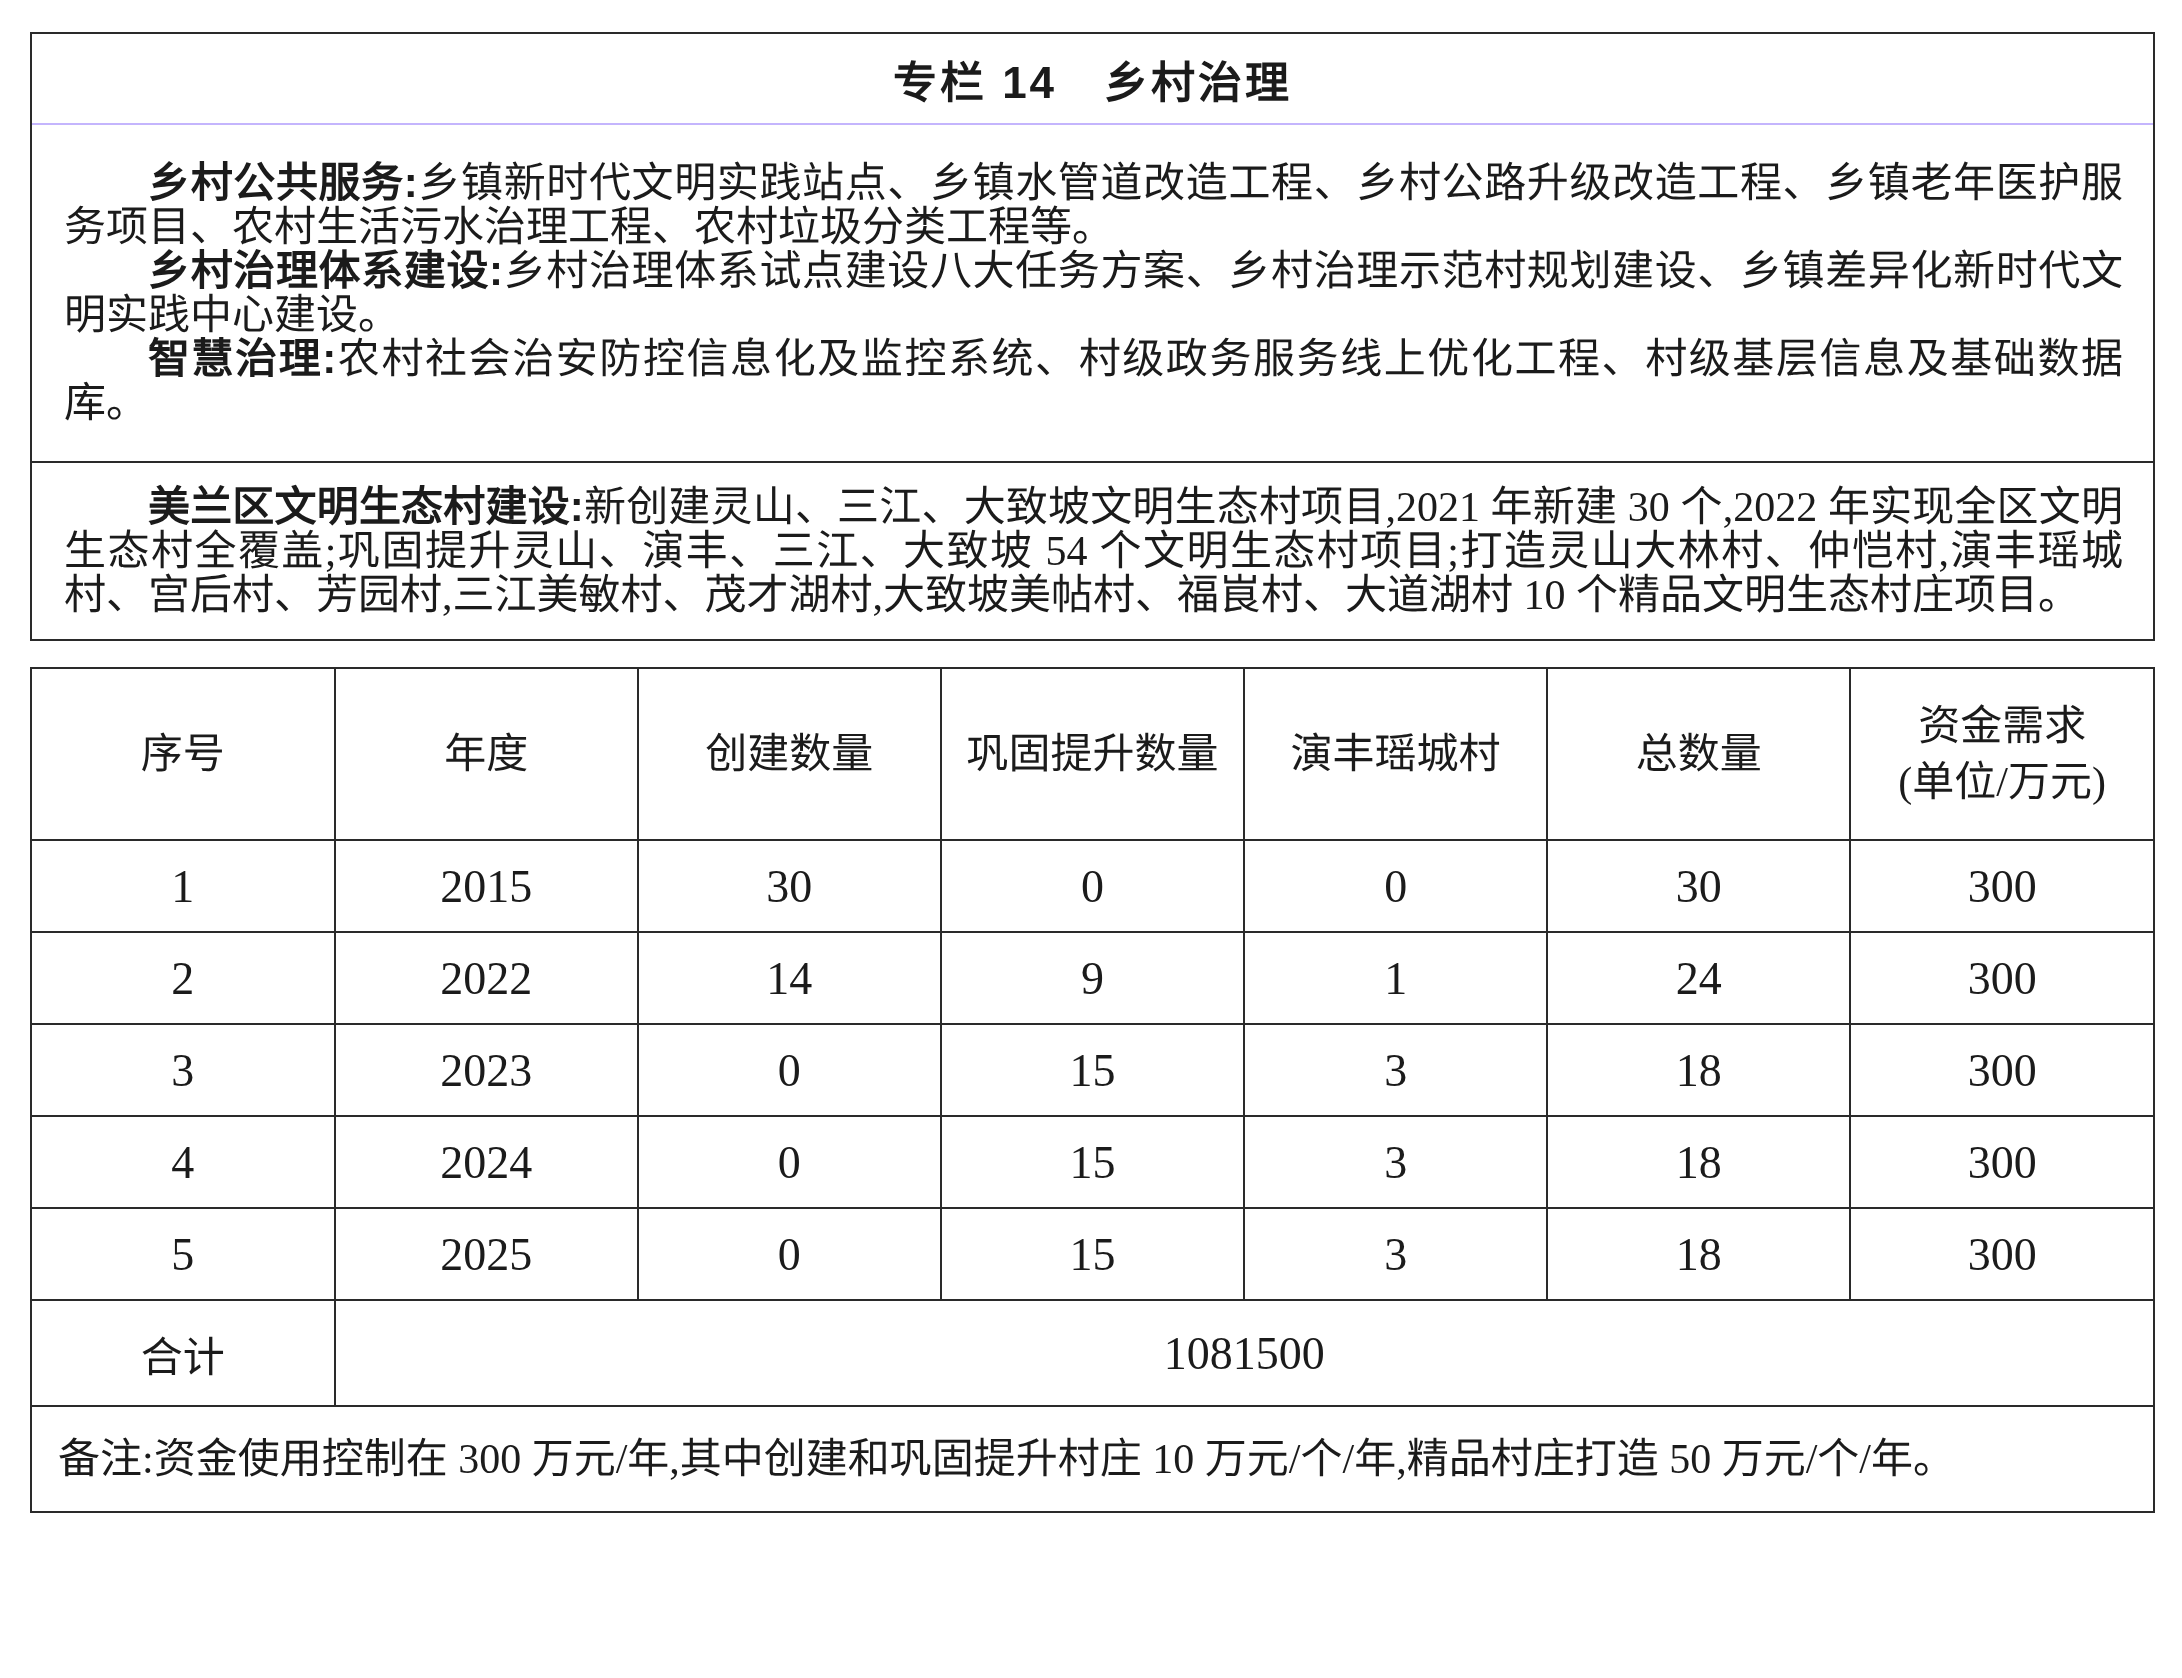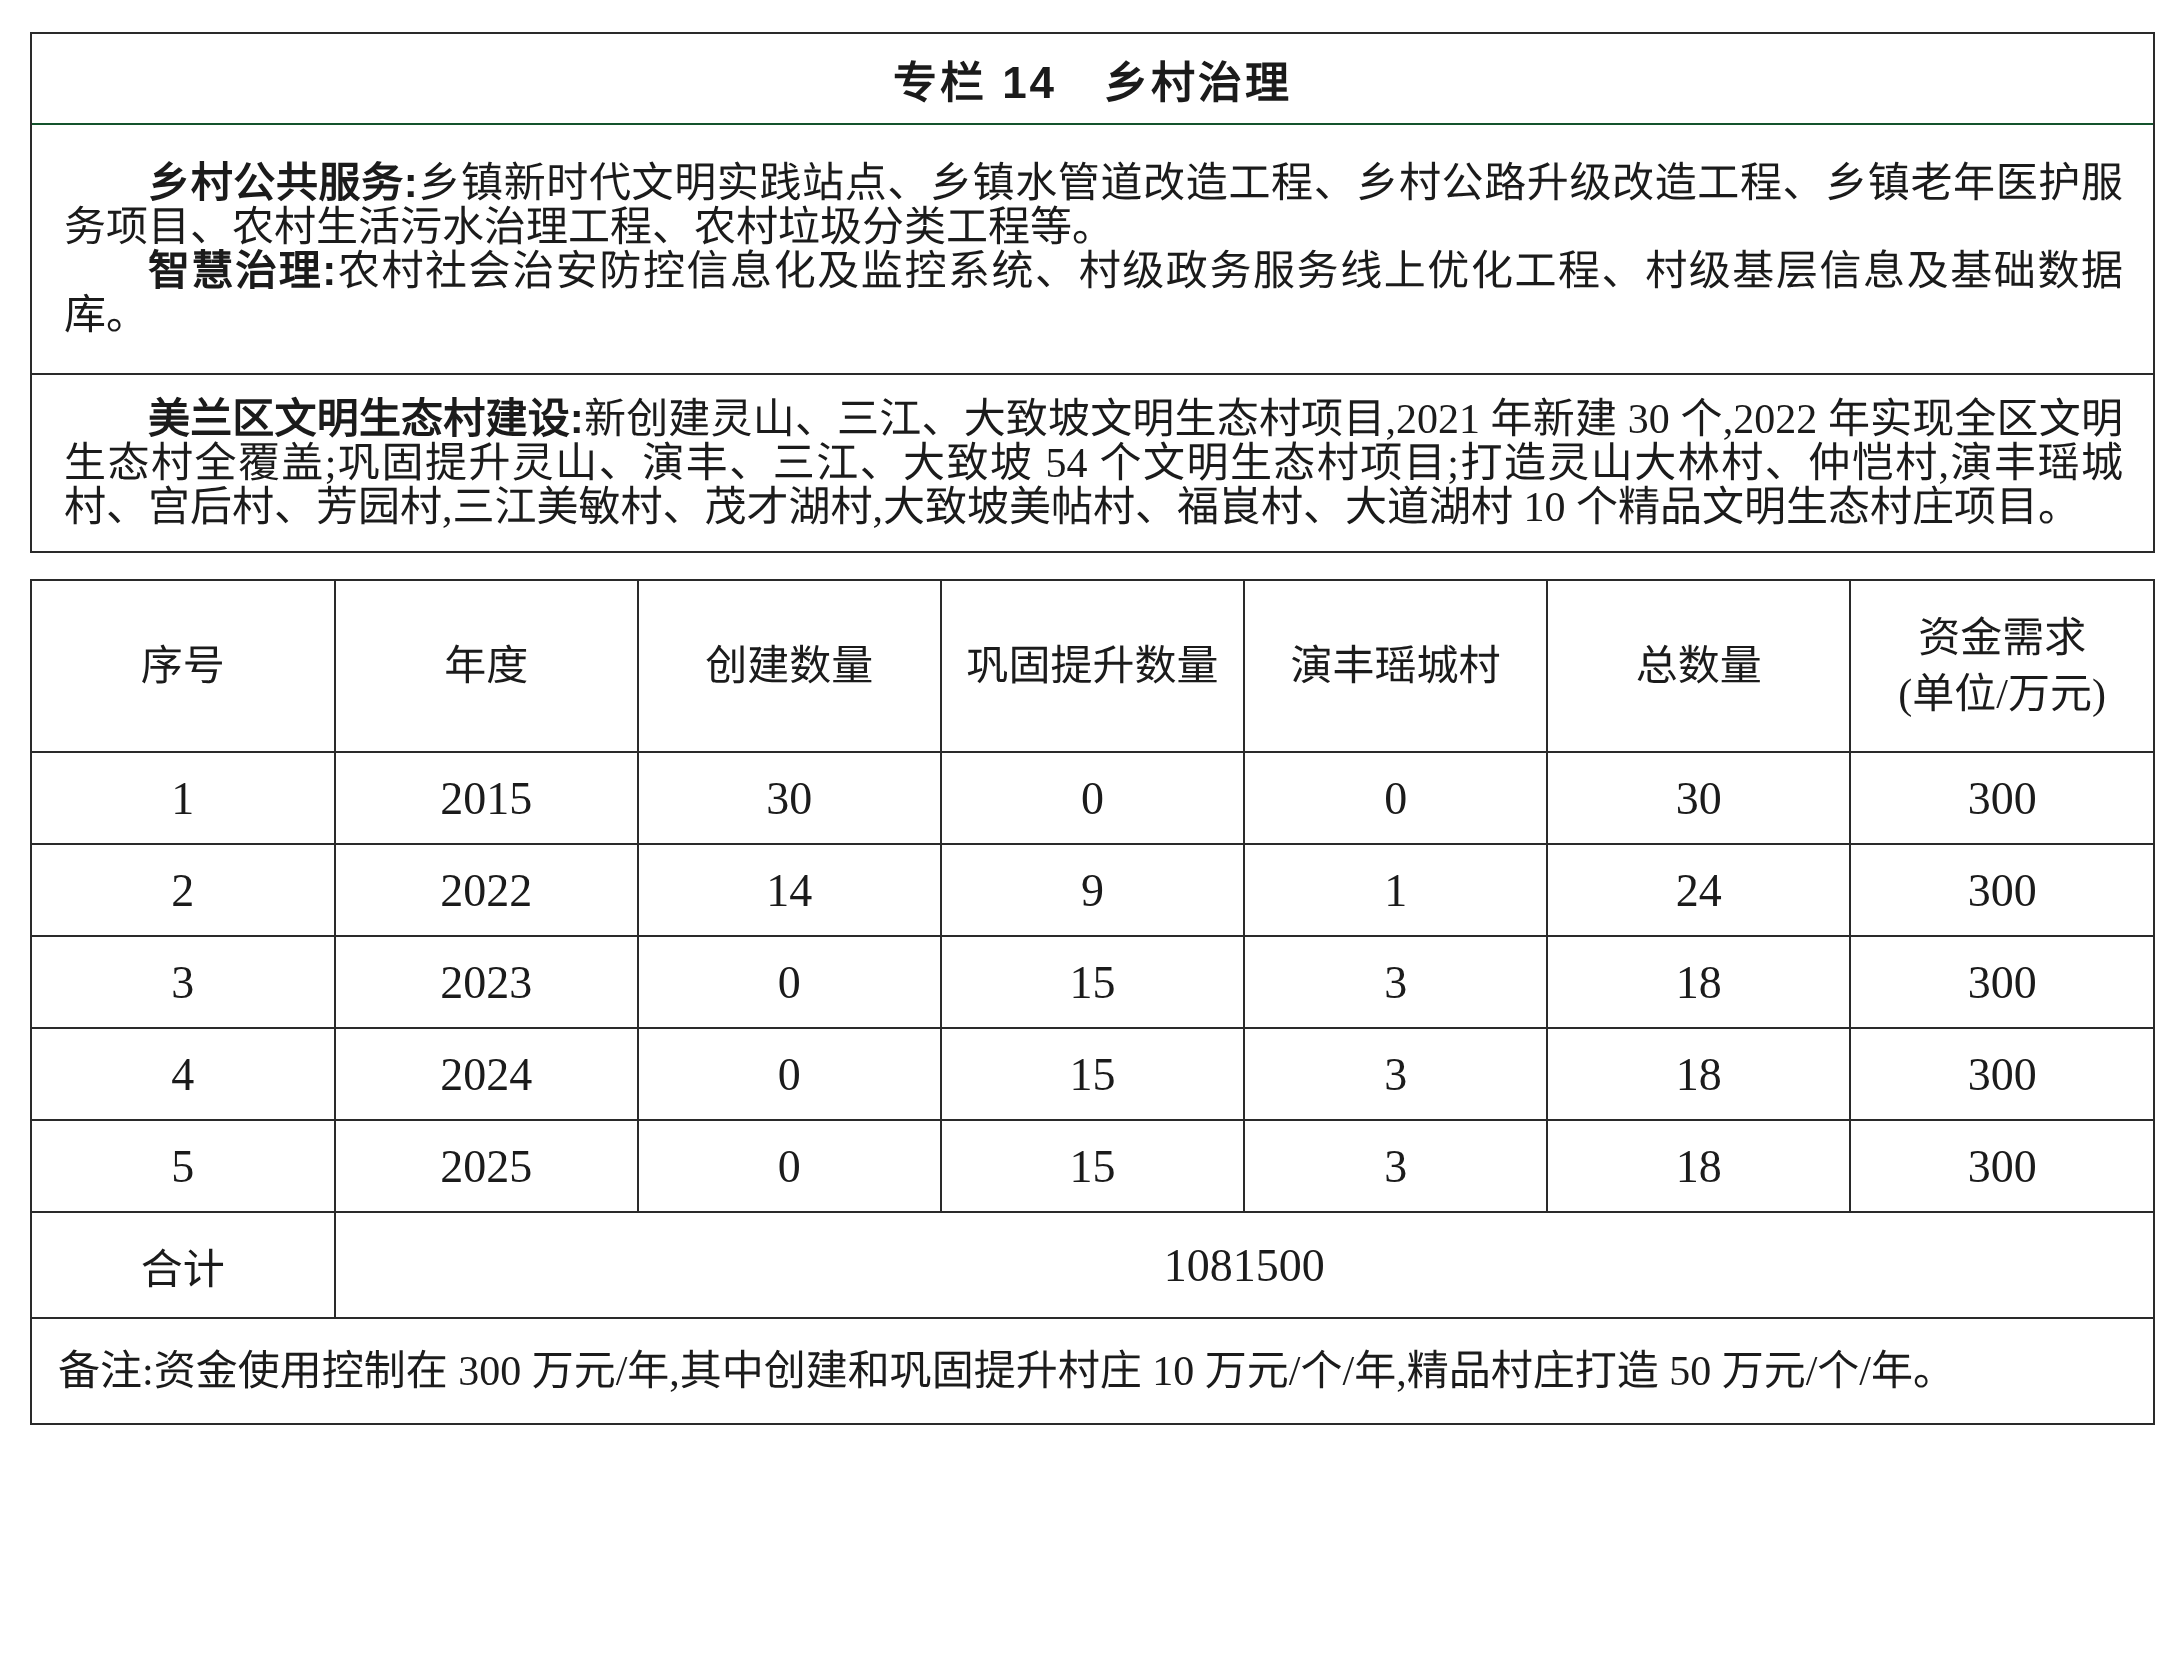--- a/index.html
+++ b/index.html
@@ -7,21 +7,21 @@
   body {
     width:2182px; height:1678px; position:relative; overflow:hidden;
     font-family:"Liberation Serif","DejaVu Serif",serif;
     color:#1b1b1b;
   }
   .sheet { position:absolute; left:30px; top:32px; width:2125px; }
 
   
   .panel { border:2px solid #2a2a2a; background:#fff; }
   .panel-title {
-    height:91px; border-bottom:2px solid #14532d;
+    height:91px; border-bottom:2px solid #c4b5fd;
     display:flex; align-items:center; justify-content:center;
     font-size:44px; font-weight:bold; letter-spacing:3px;
     font-family:"Liberation Sans","DejaVu Sans",sans-serif;
   }
   .panel-section {
     padding:36px 30px 36px 32px;
     font-size:42px; line-height:44px; text-align:justify;
   }
   .panel-section.second { border-top:2px solid #2a2a2a; padding:22px 30px 22px 32px; }
   .para { text-indent:84px; }
@@ -50,20 +50,21 @@
 </head>
 <body>
 
 <div class="sheet">
 
   <div class="panel">
     <div class="panel-title">专栏 14　乡村治理</div>
 
     <div class="panel-section">
       <p class="para"><span class="lead">乡村公共服务:</span><span>乡镇新时代文明实践站点、乡镇水管道改造工程、乡村公路升级改造工程、乡镇老年医护服务项目、农村生活污水治理工程、农村垃圾分类工程等。</span></p>
+      <p class="para"><span class="lead">乡村治理体系建设:</span><span>乡村治理体系试点建设八大任务方案、乡村治理示范村规划建设、乡镇差异化新时代文明实践中心建设。</span></p>
       <p class="para"><span class="lead">智慧治理:</span><span>农村社会治安防控信息化及监控系统、村级政务服务线上优化工程、村级基层信息及基础数据库。</span></p>
     </div>
 
     <div class="panel-section second">
       <p class="para"><span class="lead">美兰区文明生态村建设:</span><span>新创建灵山、三江、大致坡文明生态村项目,2021 年新建 30 个,2022 年实现全区文明生态村全覆盖;巩固提升灵山、演丰、三江、大致坡 54 个文明生态村项目;打造灵山大林村、仲恺村,演丰瑶城村、宫后村、芳园村,三江美敏村、茂才湖村,大致坡美帖村、福峎村、大道湖村 10 个精品文明生态村庄项目。</span></p>
     </div>
   </div>
 
   <div class="gap"></div>
 

